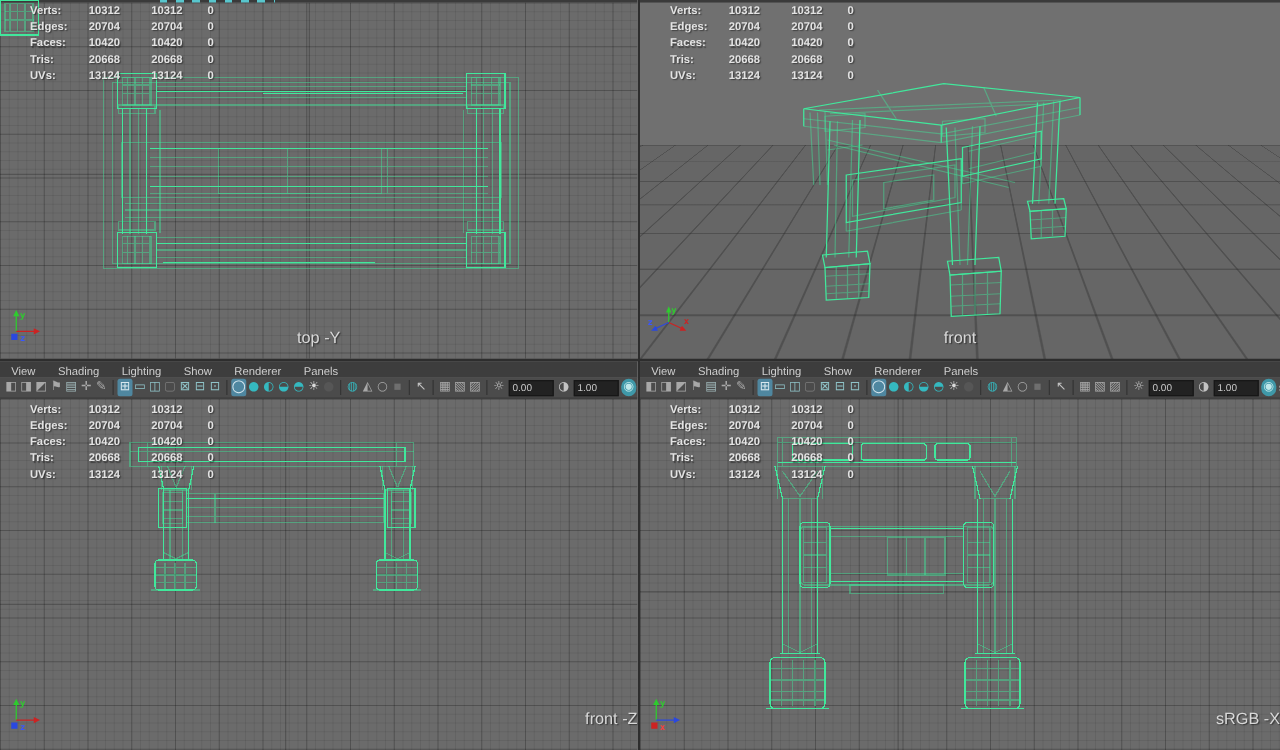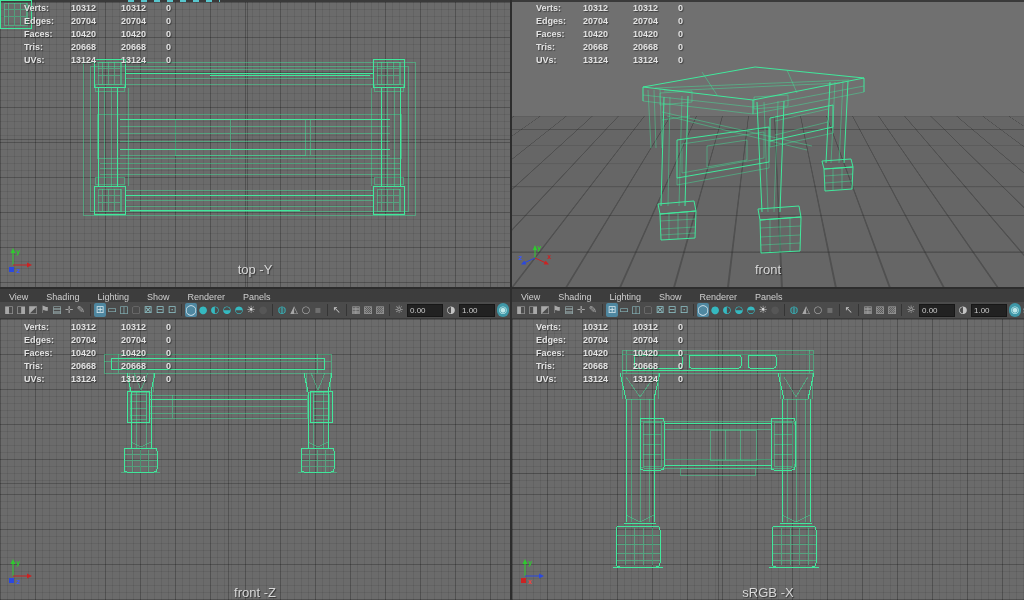--- a/index.html
+++ b/index.html
@@ -39,21 +39,21 @@
   .sliver-icons{position:absolute;left:128px;top:0;width:92px;height:2px;
     background:repeating-linear-gradient(90deg,#58c6cd 0 6px,transparent 6px 13px);}
   
   .hud{position:absolute;left:24px;z-index:10;font-size:9px;font-weight:bold;
        color:#e3e3e3;text-shadow:1px 1px 1px rgba(0,0,0,.45);}
   .hud-top{top:2px;} .hud-bot{top:32px;}
   .hud-row{display:grid;grid-template-columns:47px 50px 45px 20px;height:13px;line-height:13px;}
   
   .vp-label{position:absolute;left:0;right:0;text-align:center;font-size:13px;
     color:#d8d8d8;text-shadow:1px 1px 1px rgba(0,0,0,.5);z-index:10;}
-  .lbl-top{bottom:10px;} .lbl-bot{bottom:0;}
+  .lbl-top{bottom:10px;} .lbl-bot{bottom:18px;text-align:right;}
   
   .menubar{position:absolute;left:0;right:0;top:0;height:13px;background:#3d3d3d;
     display:flex;align-items:flex-end;gap:18px;padding:0 9px;font-size:9px;color:#cfcfcf;z-index:20;}
   .menu-item{cursor:default;}
   
   .tbar{position:absolute;left:0;right:0;top:13px;height:17px;background:#4b4b4b;
     display:flex;align-items:center;padding:0 3px;z-index:20;
     border-bottom:1px solid #3a3a3a;box-sizing:border-box;}
   .tb-icon{width:12px;height:14px;text-align:center;font-family:"DejaVu Sans",sans-serif;
     font-size:10px;line-height:14px;flex:0 0 auto;}

